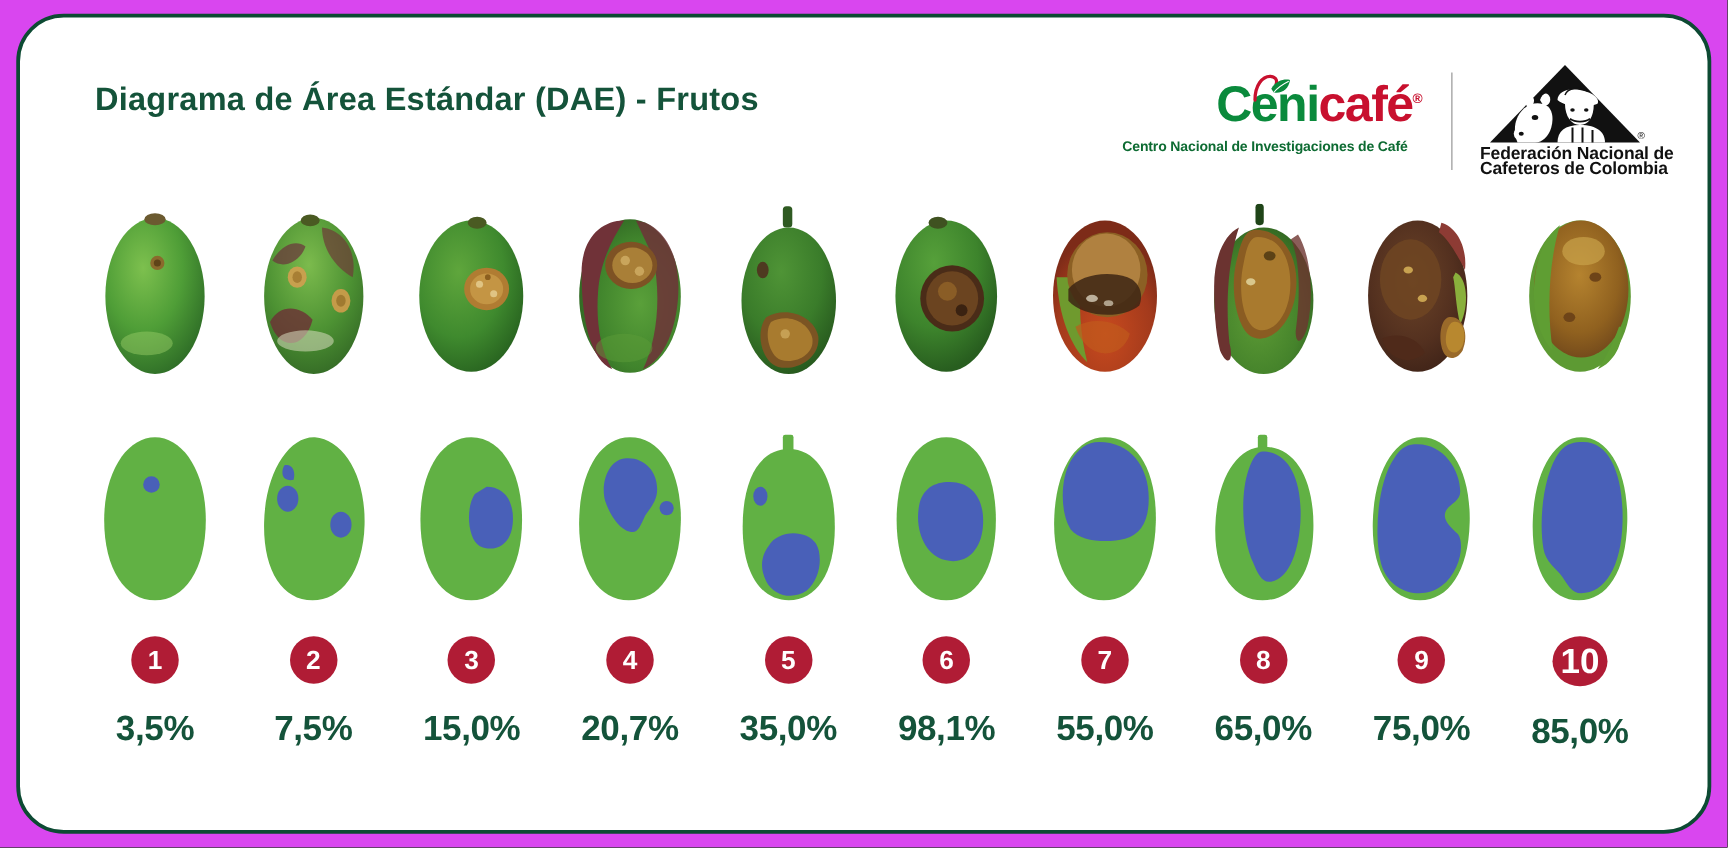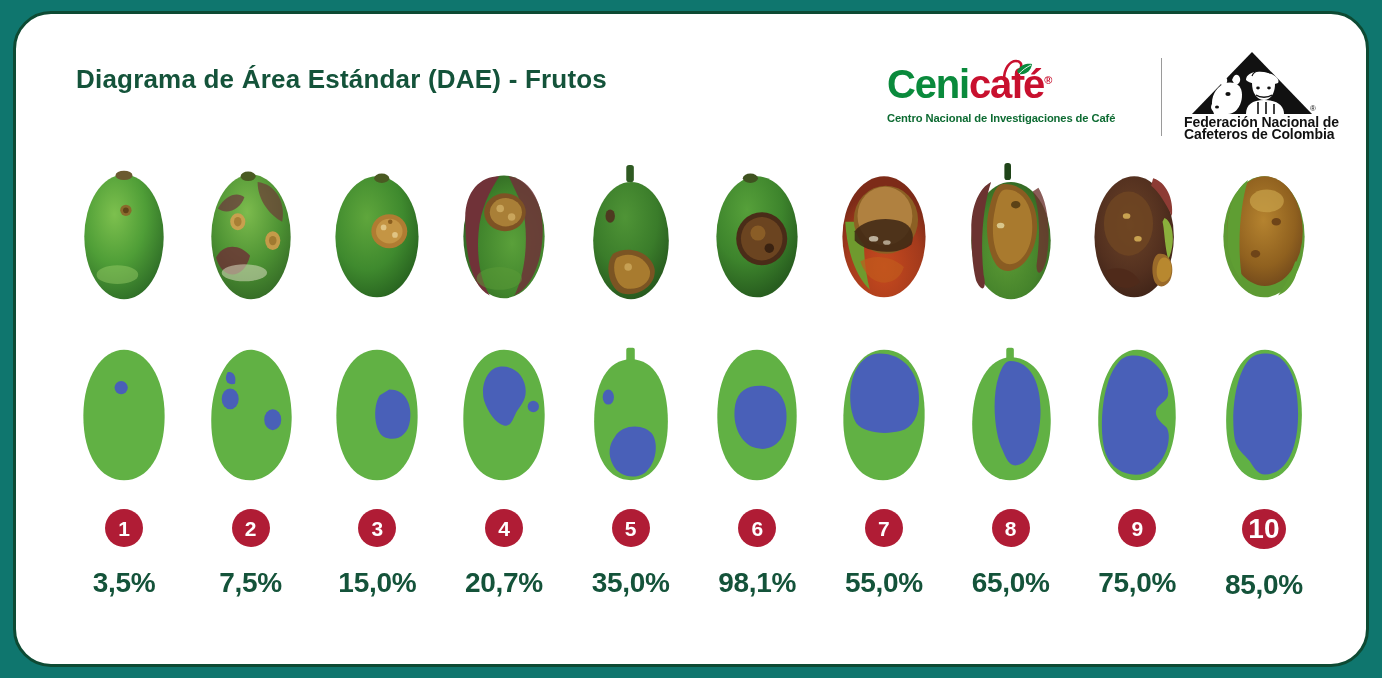--- a/index.html
+++ b/index.html
@@ -10,21 +10,21 @@
     width: 1382px;
     height: 678px;
     overflow: hidden;
     font-family: "Liberation Sans", sans-serif;
   }
 
   #root {
     position: relative;
     width: 1382px;
     height: 678px;
-    background: #0f766e;
+    background: #d946ef;
   }
 
   
   .card {
     position: absolute;
     left: 13px;
     top: 11px;
     width: 1356px;
     height: 656px;
     background: #ffffff;
@@ -59,21 +59,21 @@
     left: 871px;
     top: 44px;
     width: 250px;
     height: 76px;
   }
   .ceni-word {
     position: absolute;
     left: 0;
     top: 6px;
     width: 250px;
-    text-align: left;
+    text-align: right;
     font-size: 40px;
     font-weight: bold;
     letter-spacing: -1.2px;
     white-space: nowrap;
     line-height: 1;
   }
   .ceni-part1 { color: #0a8a3c; }
   .ceni-part2 { color: #c8102e; }
   .ceni-reg {
     font-size: 11px;
@@ -85,20 +85,21 @@
     left: 113px;
     top: 0px;
     width: 34px;
     height: 26px;
   }
   .ceni-tagline {
     position: absolute;
     left: 0;
     top: 54px;
     width: 250px;
+    text-align: center;
     font-size: 11.2px;
     font-weight: bold;
     color: #0d6b32;
     white-space: nowrap;
     letter-spacing: -0.1px;
   }
 
   .logo-divider {
     position: absolute;
     left: 1145px;

